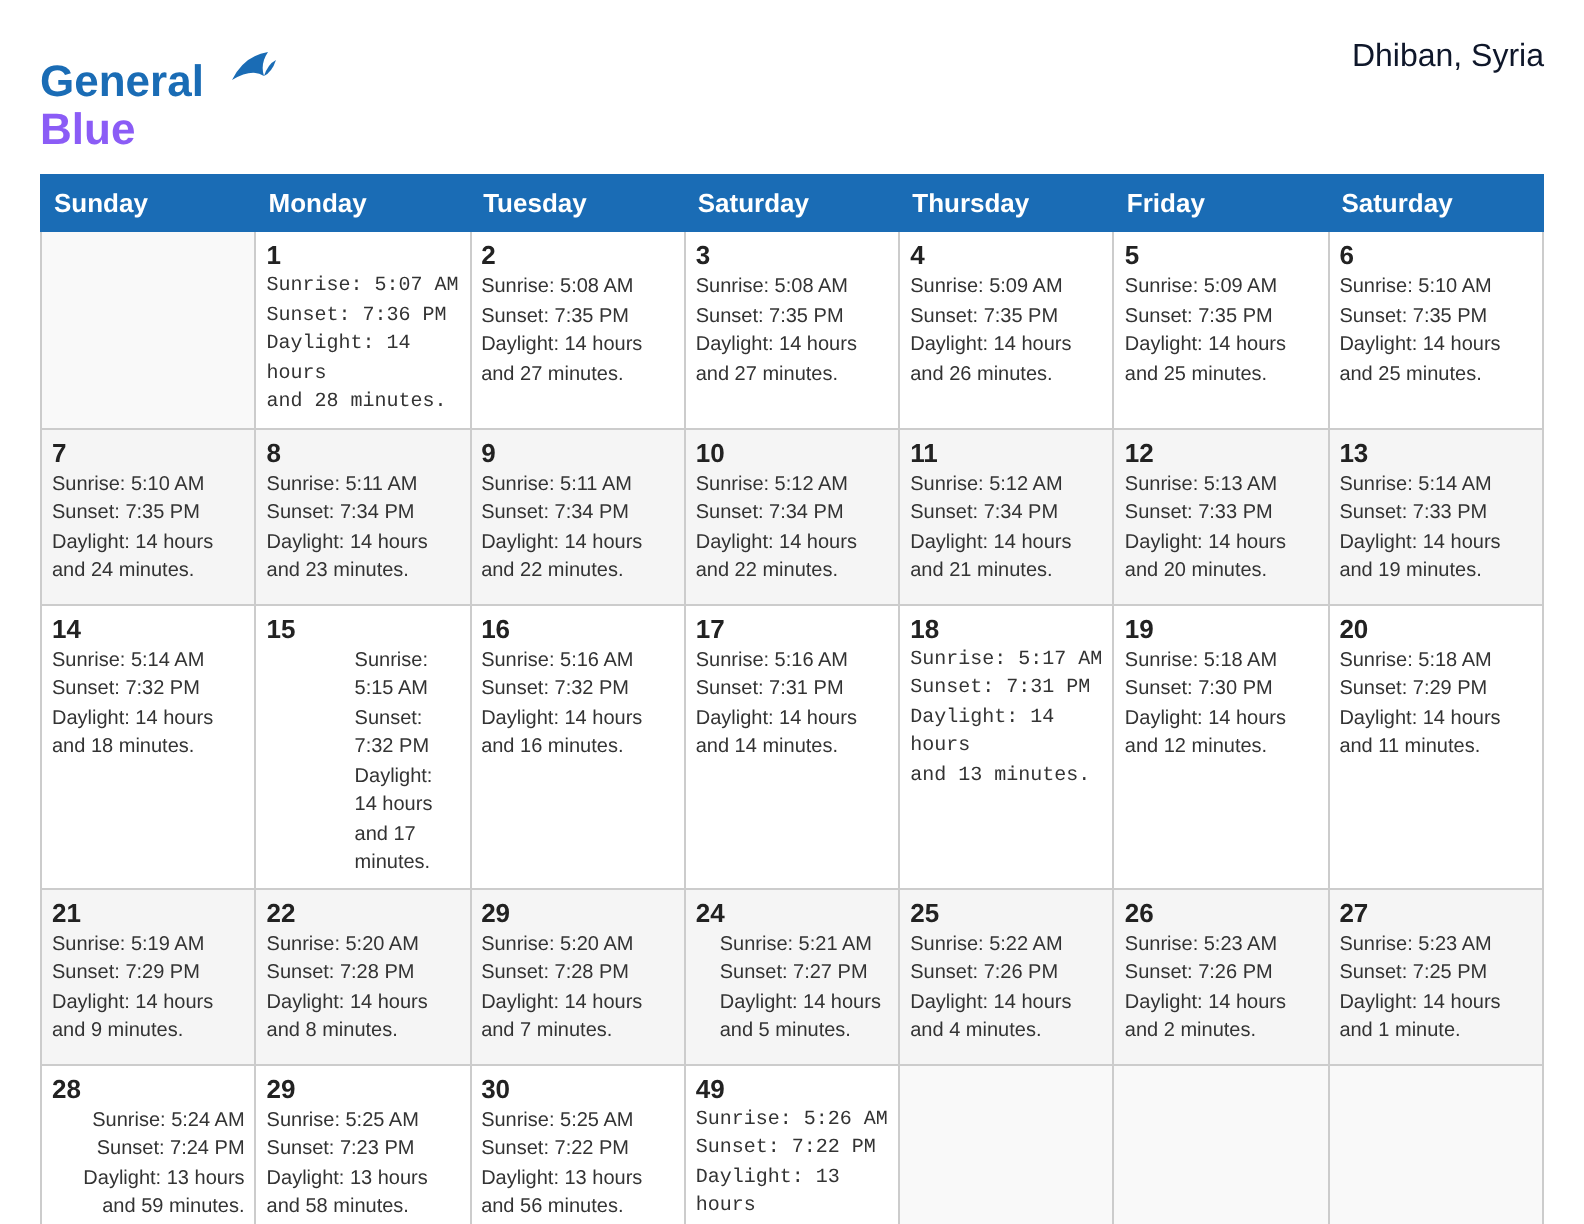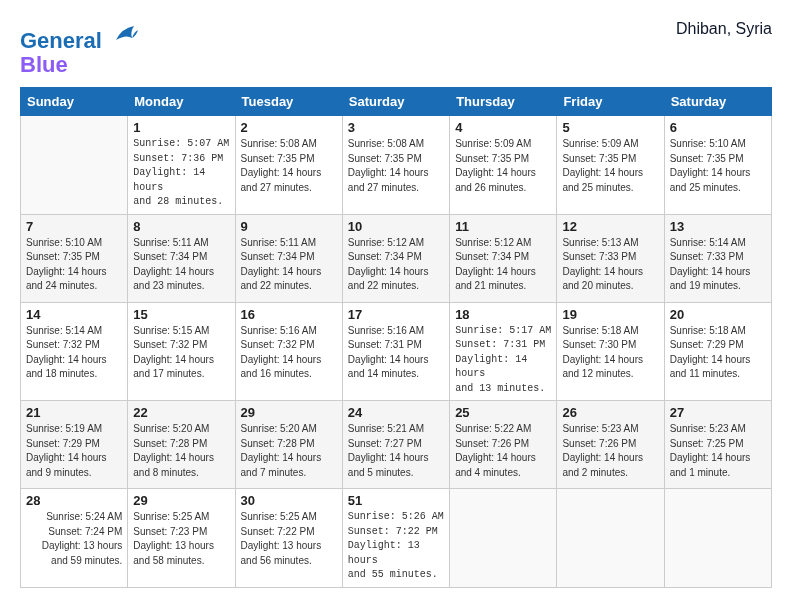--- a/index.html
+++ b/index.html
@@ -221,21 +221,21 @@
       <tr>
         <td>
           <span class="day-number">14</span>
           <div class="cell-info" style="white-space: pre-line;">Sunrise: 5:14 AM
 Sunset: 7:32 PM
 Daylight: 14 hours
 and 18 minutes.</div>
         </td>
         <td>
           <span class="day-number">15</span>
-          <div class="cell-info" style="white-space: pre-line;">Sunrise: 5:15 AM
+          <div class="cell-info" style="white-space: pre-line; margin-left: 44px;">Sunrise: 5:15 AM
 Sunset: 7:32 PM
 Daylight: 14 hours
 and 17 minutes.</div>
         </td>
         <td>
           <span class="day-number">16</span>
           <div class="cell-info" style="white-space: pre-line;">Sunrise: 5:16 AM
 Sunset: 7:32 PM
 Daylight: 14 hours
 and 16 minutes.</div>
@@ -286,21 +286,21 @@
         </td>
         <td>
           <span class="day-number">29</span>
           <div class="cell-info" style="white-space: pre-line;">Sunrise: 5:20 AM
 Sunset: 7:28 PM
 Daylight: 14 hours
 and 7 minutes.</div>
         </td>
         <td>
           <span class="day-number">24</span>
-          <div class="cell-info" style="white-space: pre-line;">Sunrise: 5:21 AM
+          <div class="cell-info" style="white-space: pre-line; margin-left: 12px;">Sunrise: 5:21 AM
 Sunset: 7:27 PM
 Daylight: 14 hours
 and 5 minutes.</div>
         </td>
         <td>
           <span class="day-number">25</span>
           <div class="cell-info" style="white-space: pre-line;">Sunrise: 5:22 AM
 Sunset: 7:26 PM
 Daylight: 14 hours
 and 4 minutes.</div>
@@ -336,21 +336,21 @@
 and 58 minutes.</div>
         </td>
         <td>
           <span class="day-number">30</span>
           <div class="cell-info" style="white-space: pre-line;">Sunrise: 5:25 AM
 Sunset: 7:22 PM
 Daylight: 13 hours
 and 56 minutes.</div>
         </td>
         <td>
-          <span class="day-number">51</span>
+          <span class="day-number">49</span>
           <div class="cell-info" style="white-space: pre-line; font-family: Liberation Mono, monospace;">Sunrise: 5:26 AM
 Sunset: 7:22 PM
 Daylight: 13 hours
 and 55 minutes.</div>
         </td>
         <td class="empty-cell"></td>
         <td class="empty-cell"></td>
         <td class="empty-cell"></td>
       </tr>
     </tbody>

